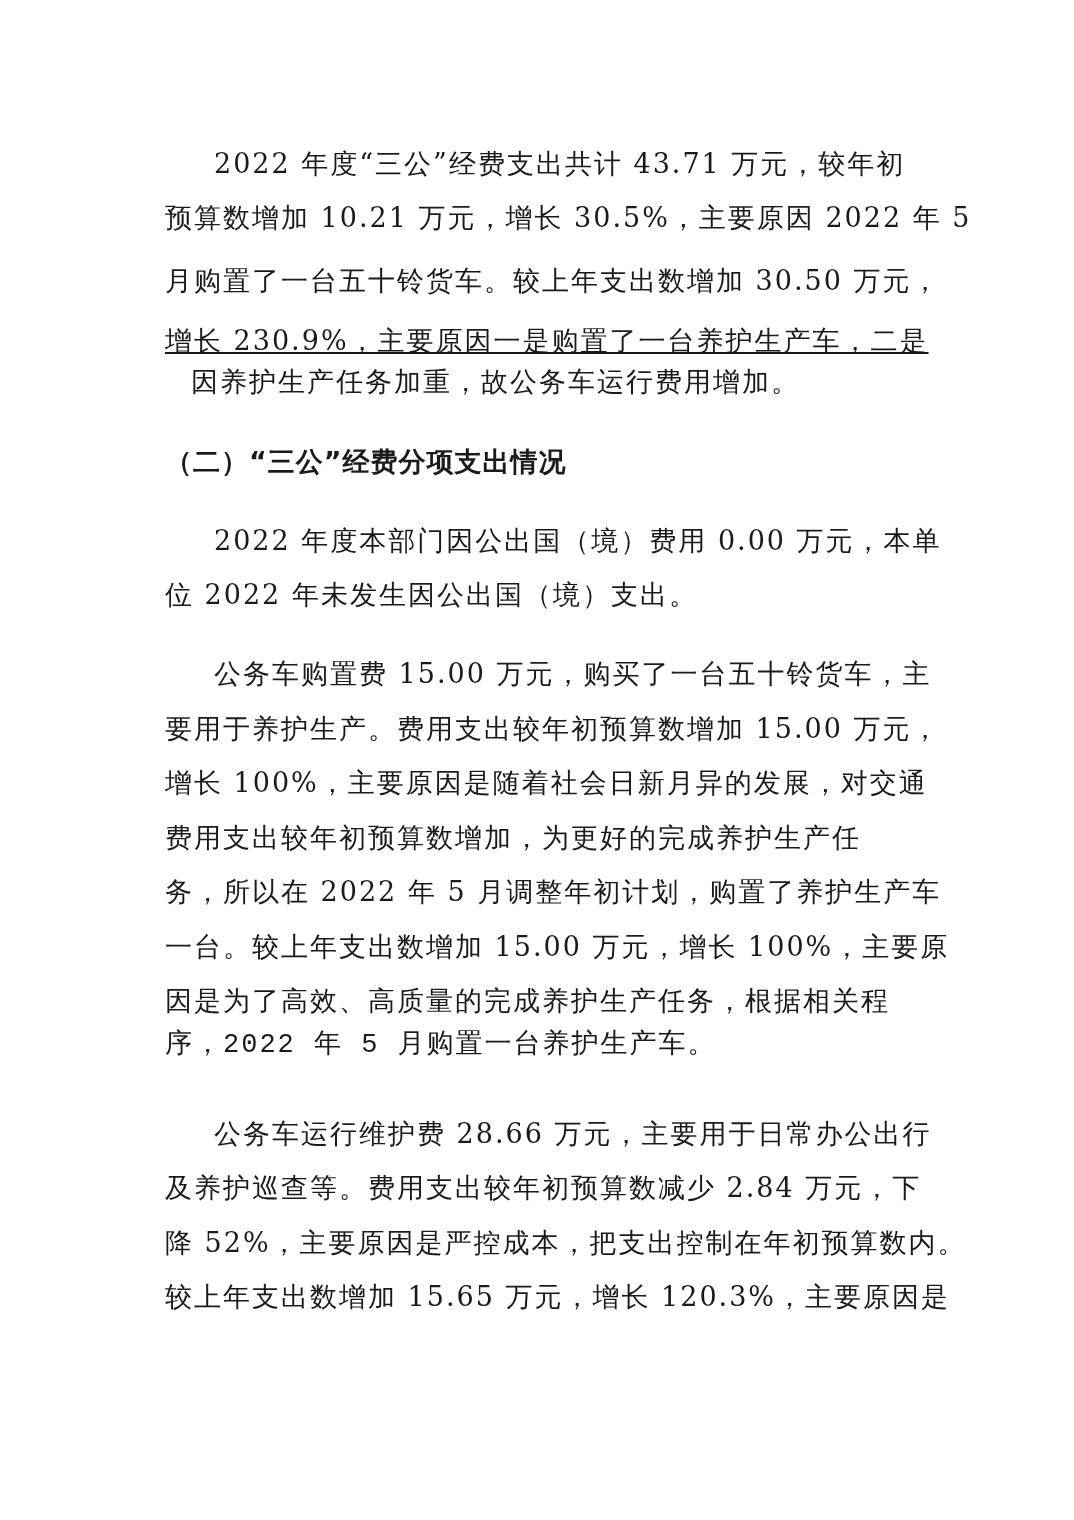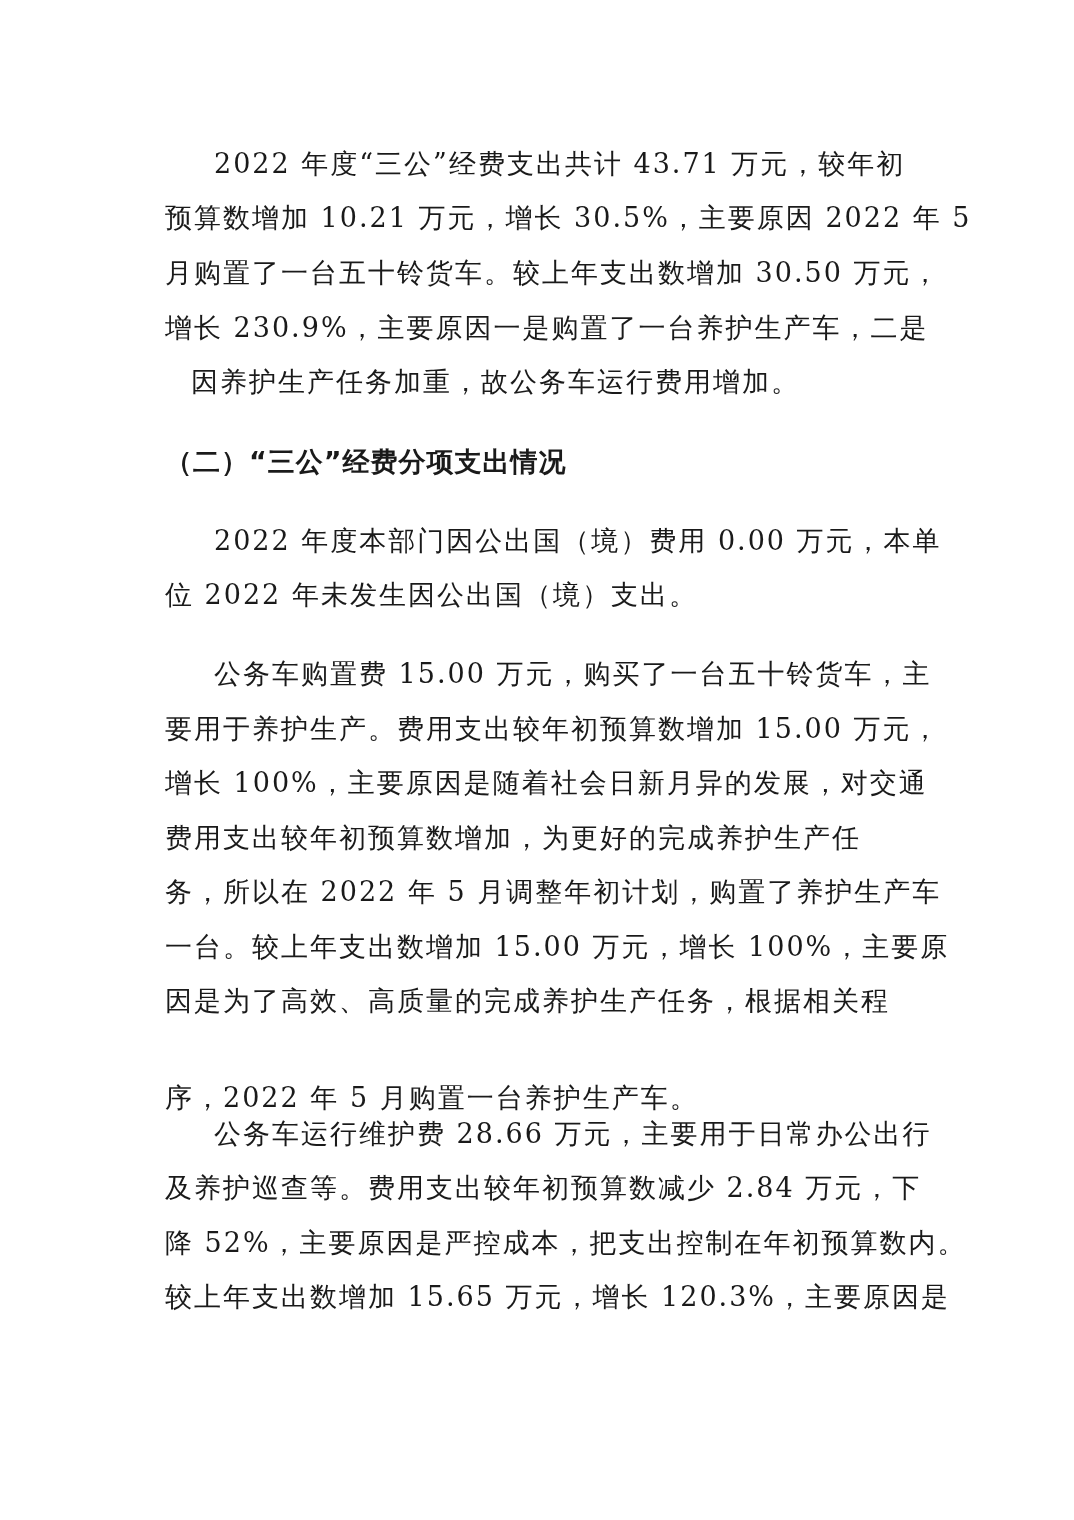--- a/index.html
+++ b/index.html
@@ -45,41 +45,41 @@
     }
   </style>
 </head>
 <body>
 
 <div class="page">
 
   <div>
     <div class="line indent" style="top:147px;">2022 年度“三公”经费支出共计 43.71 万元，较年初</div>
     <div class="line" style="top:201px;">预算数增加 10.21 万元，增长 30.5%，主要原因 2022 年 5</div>
-    <div class="line" style="top:256px;">月购置了一台五十铃货车。较上年支出数增加 30.50 万元，</div>
-    <div class="line" style="top:311px;">增长 230.9%，主要原因一是购置了一台养护生产车，二是</div>
+    <div class="line" style="top:264px;">月购置了一台五十铃货车。较上年支出数增加 30.50 万元，</div>
+    <div class="line" style="top:324px;text-decoration:underline;">增长 230.9%，主要原因一是购置了一台养护生产车，二是</div>
     <div class="line" style="top:365px;margin-left:26px;">因养护生产任务加重，故公务车运行费用增加。</div>
   </div>
 
   <div class="heading" style="top:445px;">（二）“三公”经费分项支出情况</div>
 
   <div>
     <div class="line indent" style="top:524px;">2022 年度本部门因公出国（境）费用 0.00 万元，本单</div>
     <div class="line" style="top:578px;">位 2022 年未发生因公出国（境）支出。</div>
   </div>
 
   <div>
     <div class="line indent" style="top:657px;">公务车购置费 15.00 万元，购买了一台五十铃货车，主</div>
     <div class="line" style="top:712px;text-align:right;">要用于养护生产。费用支出较年初预算数增加 15.00 万元，</div>
     <div class="line" style="top:766px;">增长 100%，主要原因是随着社会日新月异的发展，对交通</div>
     <div class="line" style="top:821px;">费用支出较年初预算数增加，为更好的完成养护生产任</div>
     <div class="line" style="top:875px;">务，所以在 2022 年 5 月调整年初计划，购置了养护生产车</div>
     <div class="line" style="top:930px;">一台。较上年支出数增加 15.00 万元，增长 100%，主要原</div>
     <div class="line" style="top:984px;">因是为了高效、高质量的完成养护生产任务，根据相关程</div>
-    <div class="line" style="top:1081px;">序，2022 年 5 月购置一台养护生产车。</div>
+    <div class="line" style="top:1028px;font-family:Liberation Mono, monospace;">序，2022 年 5 月购置一台养护生产车。</div>
   </div>
 
   <div>
     <div class="line indent" style="top:1117px;">公务车运行维护费 28.66 万元，主要用于日常办公出行</div>
     <div class="line" style="top:1171px;">及养护巡查等。费用支出较年初预算数减少 2.84 万元，下</div>
     <div class="line" style="top:1226px;">降 52%，主要原因是严控成本，把支出控制在年初预算数内。</div>
     <div class="line" style="top:1280px;">较上年支出数增加 15.65 万元，增长 120.3%，主要原因是</div>
   </div>
 
 </div>

